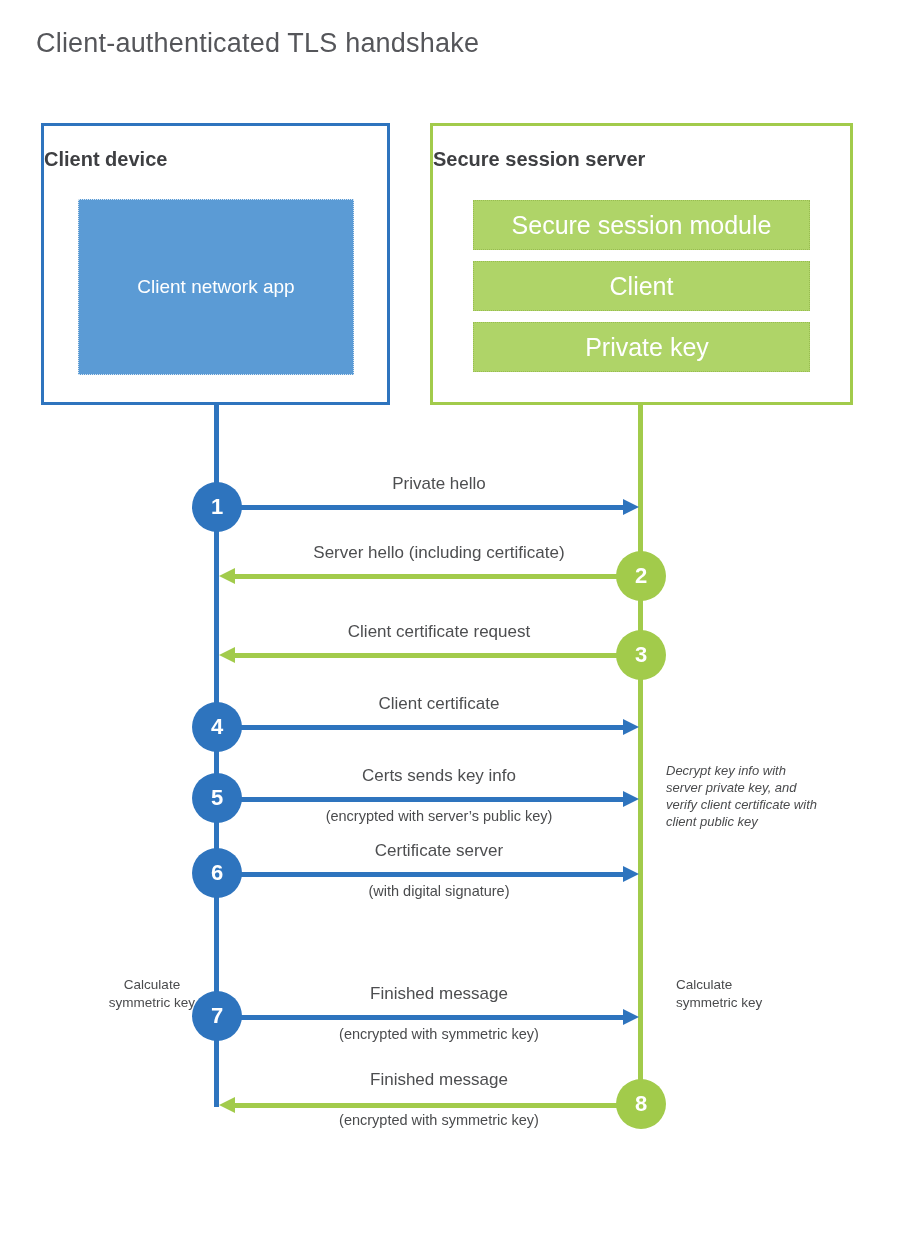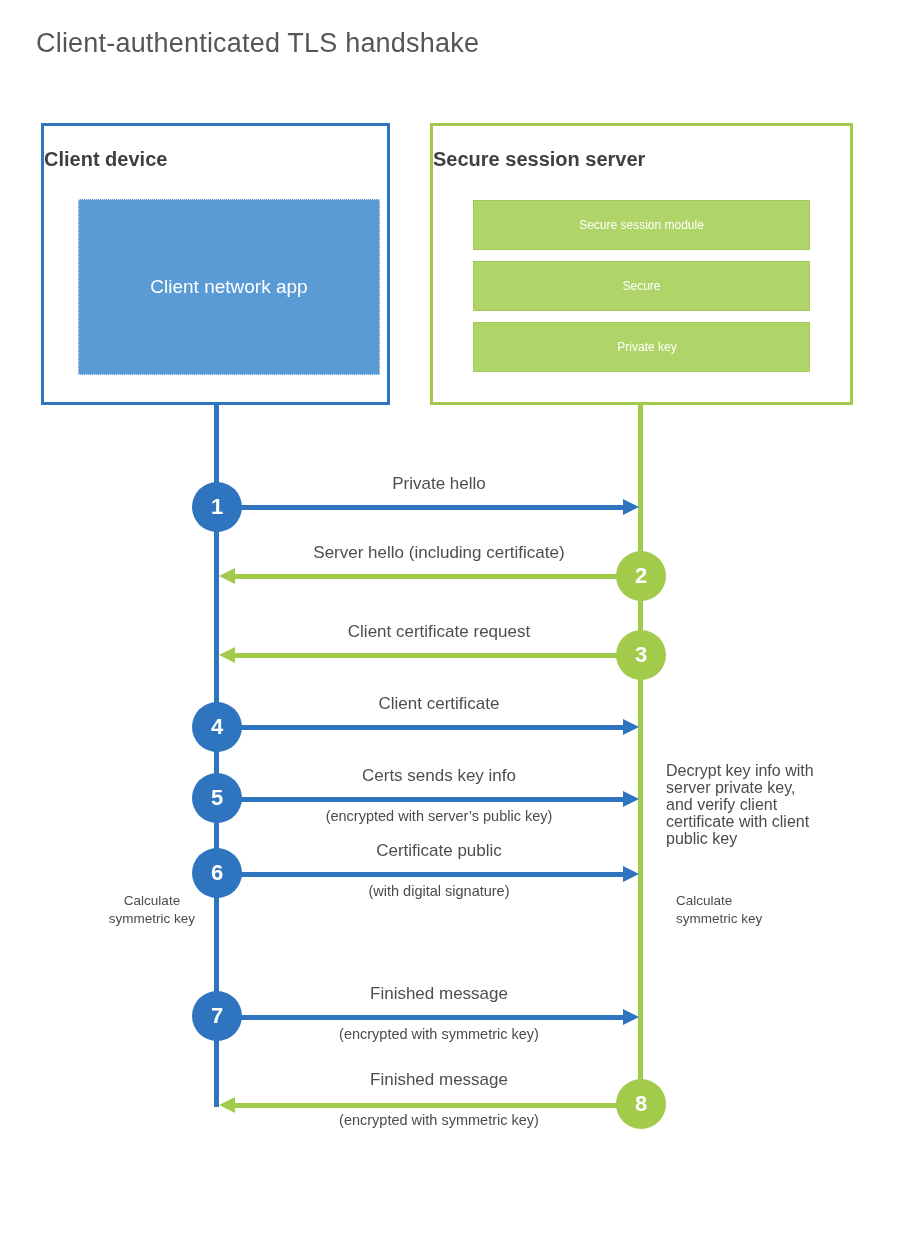--- a/index.html
+++ b/index.html
@@ -18,30 +18,30 @@
   }
   
   .panel{position:absolute;top:123px;height:282px;background:#fff;box-sizing:border-box;}
   .panel.client{left:41px;width:349px;border:3px solid var(--blue);}
   .panel.server{left:430px;width:423px;border:3px solid var(--green);}
   .panel-title{
     position:absolute;left:0;right:0;top:22px;
     font-size:20px;font-weight:700;color:var(--text-dark);
   }
   .app-box{
-    position:absolute;left:34px;top:73px;width:302px;height:176px;
+    position:absolute;left:34px;top:73px;width:276px;height:176px;
     background:var(--blue-light);border:1px dotted rgba(255,255,255,0.75);
     box-sizing:border-box;color:#fff;font-size:19px;text-align:center;
     display:flex;align-items:center;justify-content:center;padding:17px 40px;
     line-height:1.55;
   }
   .module-bar{
     position:absolute;left:40px;width:337px;height:50px;
     background:var(--green-light);border:1px dotted rgba(130,165,60,0.5);
-    box-sizing:border-box;color:#fff;font-size:12px;text-align:center;
+    box-sizing:border-box;color:#fff;font-size:25px;text-align:center;
     line-height:48px;
   }
   .bar-0{top:74px;} .bar-1{top:135px;} .bar-2{top:196px;padding-left:11px;}
   
   .lifeline{position:absolute;width:5px;top:405px;}
   .lifeline.client{left:214px;height:702px;background:var(--blue);}
   .lifeline.server{left:638px;height:700px;background:var(--green);}
   
   .circle{
     position:absolute;width:50px;height:50px;border-radius:50%;
@@ -67,45 +67,45 @@
     border-top:8px solid transparent;border-bottom:8px solid transparent;}
   .arrow.right .head{right:0;border-left:16px solid;}
   .arrow.left .head{left:0;border-right:16px solid;}
   .arrow.c-blue .shaft{background:var(--blue);}
   .arrow.c-blue .head{border-left-color:var(--blue);}
   .arrow.c-green .shaft{background:var(--green);}
   .arrow.c-green .head{border-right-color:var(--green);}
   
   .side-note{
     position:absolute;left:666px;top:762px;width:158px;
-    font-size:16px;line-height:17px;color:var(--text-gray);
+    font-size:13px;line-height:17px;color:var(--text-gray);font-style:italic;
   }
   .calc-note{
-    position:absolute;top:892px;width:110px;
+    position:absolute;top:976px;width:110px;
     font-size:13.5px;line-height:17.5px;color:var(--text-gray);
   }
   .calc-note.left{left:97px;text-align:center;}
   .calc-note.right{left:676px;text-align:left;}
 </style>
 </head>
 <body>
 
 <div class="canvas">
 
   <div class="diagram-title">Client-authenticated TLS handshake</div>
 
   <div class="panel client">
     <div class="panel-title">Client device</div>
     <div class="app-box">Client network app</div>
   </div>
 
   <div class="panel server">
     <div class="panel-title">Secure session server</div>
     <div class="module-bar bar-0">Secure session module</div>
-    <div class="module-bar bar-1">Secure</div>
+    <div class="module-bar bar-1">Client</div>
     <div class="module-bar bar-2">Private key</div>
   </div>
 
   <div class="lifeline client"></div>
   <div class="lifeline server"></div>
 
   <div>
     <div class="msg-label" style="top:474px">Private hello</div>
     <div class="arrow right c-blue" style="top:499px">
         <div class="shaft"></div>
@@ -145,21 +145,21 @@
     <div class="msg-label" style="top:766px">Certs sends key info</div>
     <div class="arrow right c-blue" style="top:791px">
         <div class="shaft"></div>
         <div class="head"></div>
       </div>
     <div class="msg-sub" style="top:808px">(encrypted with server’s public key)</div>
     <div class="circle blue" style="top:773px">5</div>
   </div>
 
   <div>
-    <div class="msg-label" style="top:841px">Certificate public</div>
+    <div class="msg-label" style="top:841px">Certificate server</div>
     <div class="arrow right c-blue" style="top:866px">
         <div class="shaft"></div>
         <div class="head"></div>
       </div>
     <div class="msg-sub" style="top:883px">(with digital signature)</div>
     <div class="circle blue" style="top:848px">6</div>
   </div>
 
   <div>
     <div class="msg-label" style="top:984px">Finished message</div>

